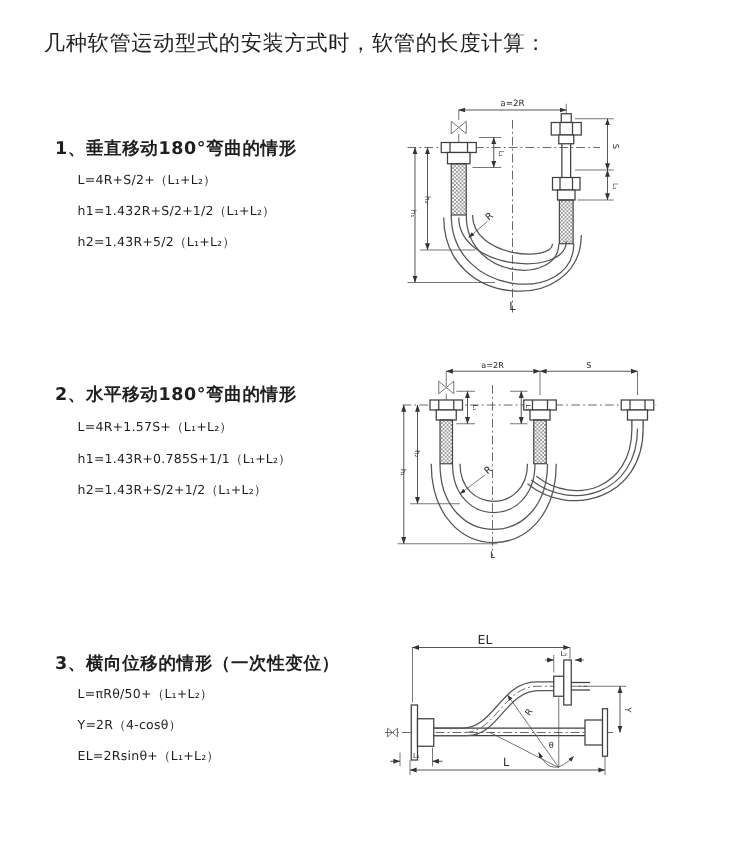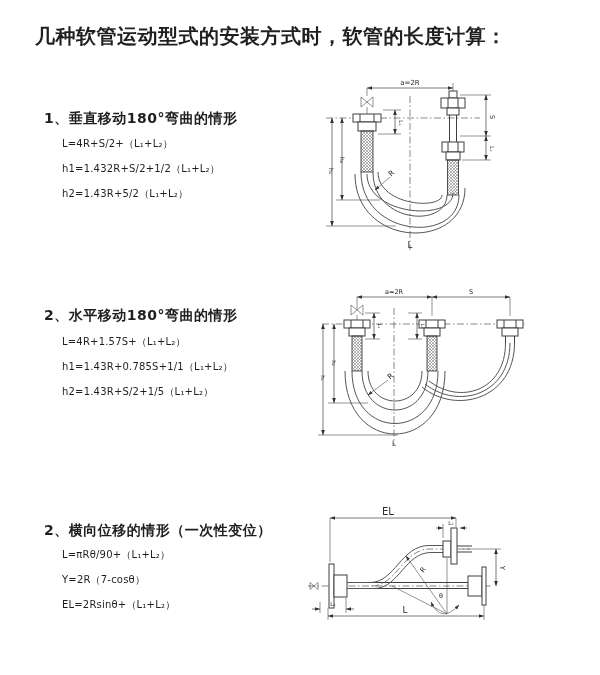--- a/index.html
+++ b/index.html
@@ -1,18 +1,18 @@
 <!DOCTYPE html>
 <html><head>
 <meta charset="utf-8">
 <style>
   *{margin:0;padding:0;box-sizing:border-box}
   html,body{width:600px;height:675px;background:#fff;}
   body{position:relative;font-family:"DejaVu Sans","Liberation Sans",sans-serif;color:#1f1f1f;overflow:hidden}
-  .title{position:absolute;left:35px;top:23px;font-size:20px;font-weight:bold;letter-spacing:.5px;white-space:nowrap}
+  .title{position:absolute;left:35px;top:23px;font-size:17px;font-weight:normal;letter-spacing:.5px;white-space:nowrap}
   .heading{position:absolute;font-size:14px;font-weight:bold;letter-spacing:.5px;white-space:nowrap}
   .formula{position:absolute;font-size:10px;letter-spacing:.2px;white-space:nowrap}
   svg{position:absolute;overflow:visible}
   svg text{font-family:"DejaVu Sans","Liberation Sans",sans-serif;fill:#2a2a2a}
   .ln{stroke:#3f3f3f;stroke-width:1;fill:none}
   .thin{stroke:#4a4a4a;stroke-width:.6;fill:none}
   .dim{stroke:#3f3f3f;stroke-width:.7;fill:none}
   .cl{stroke:#555;stroke-width:.7;fill:none;stroke-dasharray:7 2.5 1.5 2.5}
   .hose{stroke:#555;stroke-width:1;fill:none}
   .fit{stroke:#3f3f3f;stroke-width:1;fill:#fff}
@@ -107,21 +107,21 @@
 
     <line class="thin" x1="80" y1="101" x2="65" y2="114" marker-end="url(#m1)"></line>
     <text transform="translate(83,99) rotate(-40)" font-size="7.5" text-anchor="middle">R</text>
 
     <text x="100" y="172" font-size="9" text-anchor="middle">L</text>
   </svg>
 
   <div class="heading" style="left:44px;top:307px">2、水平移动180°弯曲的情形</div>
   <div class="formula" style="left:62px;top:335px">L=4R+1.57S+（L₁+L₂）</div>
   <div class="formula" style="left:62px;top:360px">h1=1.43R+0.785S+1/1（L₁+L₂）</div>
-  <div class="formula" style="left:62px;top:385px">h2=1.43R+S/2+1/5（L₁+L₂）</div>
+  <div class="formula" style="left:62px;top:385px">h2=1.43R+S/2+1/2（L₁+L₂）</div>
 
   <svg style="left:310px;top:283px" width="290" height="175" viewBox="0 0 290 175">
     <defs>
       <marker id="m2" viewBox="0 0 10 10" refX="9.5" refY="5" markerWidth="8" markerHeight="8" orient="auto-start-reverse">
         <path d="M0,1.5 L10,5 L0,8.5 z" fill="#333"></path>
       </marker>
       <pattern id="bp2" width="3" height="3" patternUnits="userSpaceOnUse">
         <path d="M0,0 L3,3 M3,0 L0,3" stroke="#666" stroke-width="0.5"></path>
       </pattern>
     </defs>
@@ -196,23 +196,23 @@
     <line class="thin" x1="8" y1="152" x2="88" y2="152"></line>
     <text transform="translate(11,95) rotate(90)" font-size="5.5" text-anchor="middle">h₁</text>
     <text transform="translate(22,80) rotate(90)" font-size="5.5" text-anchor="middle">h₂</text>
 
     <line class="thin" x1="78" y1="97" x2="58" y2="112" marker-end="url(#m2)"></line>
     <text transform="translate(82,95) rotate(-40)" font-size="7.5" text-anchor="middle">R</text>
 
     <text x="84" y="163" font-size="7.5" text-anchor="middle">L</text>
   </svg>
 
-  <div class="heading" style="left:44px;top:522px">2、横向位移的情形（一次性变位）</div>
-  <div class="formula" style="left:62px;top:548px">L=πRθ/90+（L₁+L₂）</div>
-  <div class="formula" style="left:62px;top:573px">Y=2R（7-cosθ）</div>
+  <div class="heading" style="left:44px;top:522px">3、横向位移的情形（一次性变位）</div>
+  <div class="formula" style="left:62px;top:548px">L=πRθ/50+（L₁+L₂）</div>
+  <div class="formula" style="left:62px;top:573px">Y=2R（4-cosθ）</div>
   <div class="formula" style="left:62px;top:598px">EL=2Rsinθ+（L₁+L₂）</div>
 
   <svg style="left:300px;top:502px" width="300" height="150" viewBox="0 0 300 150">
     <defs>
       <marker id="m3" viewBox="0 0 10 10" refX="9.5" refY="5" markerWidth="8" markerHeight="8" orient="auto-start-reverse">
         <path d="M0,1.5 L10,5 L0,8.5 z" fill="#333"></path>
       </marker>
     </defs>
 
     <line class="cl" x1="8" y1="84" x2="192" y2="84"></line>

